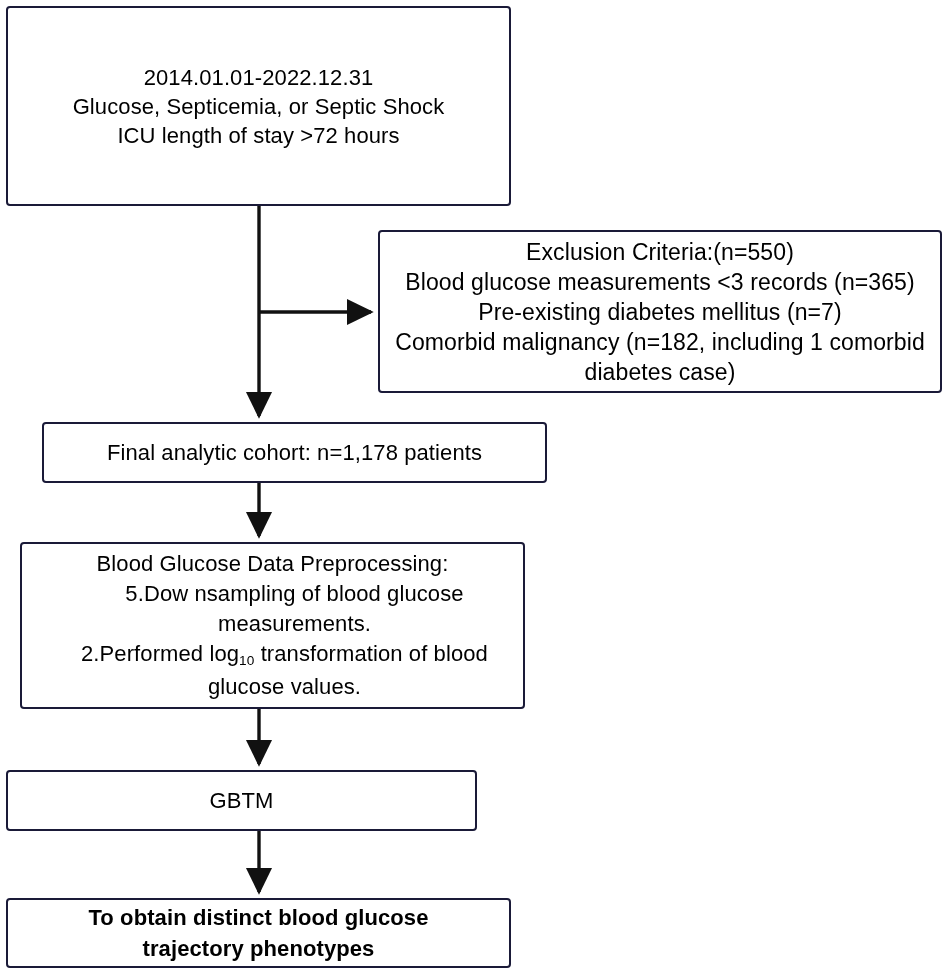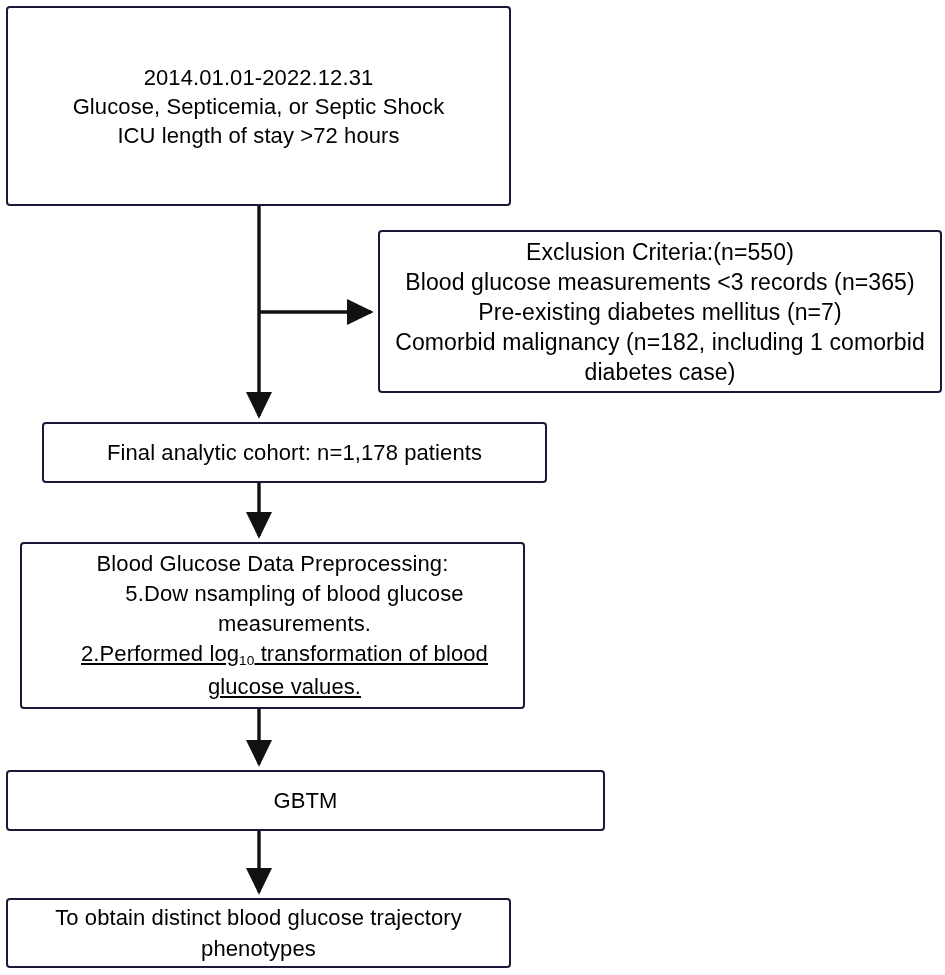--- a/index.html
+++ b/index.html
@@ -52,26 +52,26 @@
     width: 100%;
     padding: 0 10px;
     box-sizing: border-box;
   }
 
   
   #node-initial-cohort   { left: 6px;   top: 6px;   width: 505px; height: 200px; }
   #node-exclusion        { left: 378px; top: 230px; width: 564px; height: 163px; }
   #node-final-cohort     { left: 18px;   top: 422px; width: 505px; height: 61px; margin-left: 24px;  }
   #node-preprocessing    { left: 20px;   top: 542px; width: 505px; height: 167px; }
-  #node-gbtm             { left: 6px;   top: 770px; width: 599px; height: 61px;  }
+  #node-gbtm             { left: 6px;   top: 770px; width: 471px; height: 61px;  }
   #node-outcome          { left: 6px;   top: 898px; width: 505px; height: 70px;  }
 
   #node-exclusion .node-text { font-size: 23px; line-height: 30px; }
   #node-preprocessing .node-text { line-height: 30px; }
-  #node-outcome .node-text { line-height: 31px; }
+  #node-outcome .node-text { line-height: 31px; font-weight: bold; }
 
   sub {
     font-size: 0.62em;
     vertical-align: baseline;
     position: relative;
     top: 0.28em;
   }
 </style>
 </head>
 <body>
@@ -116,21 +116,21 @@
   <div class="node" id="node-final-cohort">
     <div class="node-body">
       <div class="node-text">Final analytic cohort: n=1,178 patients</div>
     </div>
   </div>
 
   <div class="node" id="node-preprocessing">
     <div class="node-body">
       <div class="node-text">Blood Glucose Data Preprocessing:</div>
       <div class="node-text wrap" style="padding:0 22px;">5.Dow nsampling of blood glucose measurements.</div>
-      <div class="node-text wrap" style="padding:0 12px;text-decoration:underline;"><span>2.Performed log</span><sub>10</sub><span> transformation of blood glucose values.</span></div>
+      <div class="node-text wrap" style="padding:0 12px;"><span>2.Performed log</span><sub>10</sub><span> transformation of blood glucose values.</span></div>
     </div>
   </div>
 
   <div class="node" id="node-gbtm">
     <div class="node-body">
       <div class="node-text">GBTM</div>
     </div>
   </div>
 
   <div class="node" id="node-outcome">

